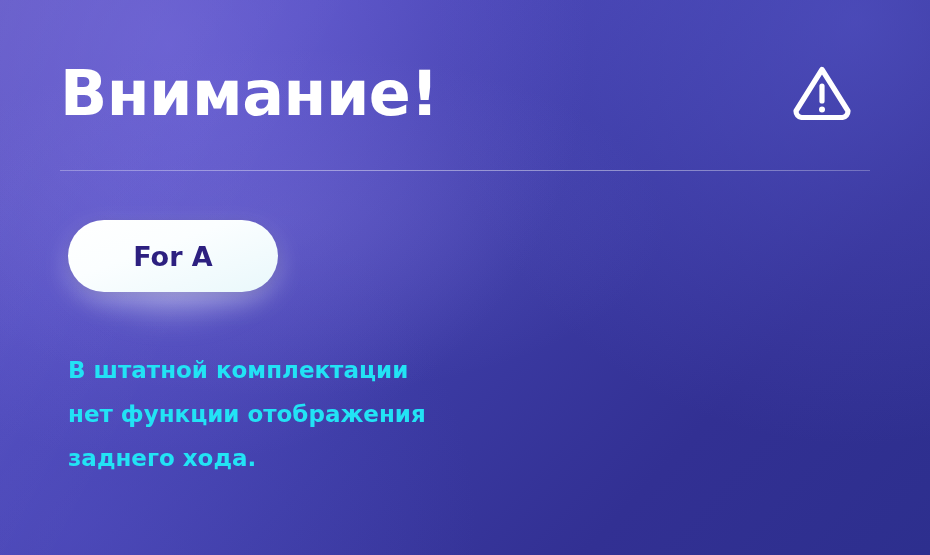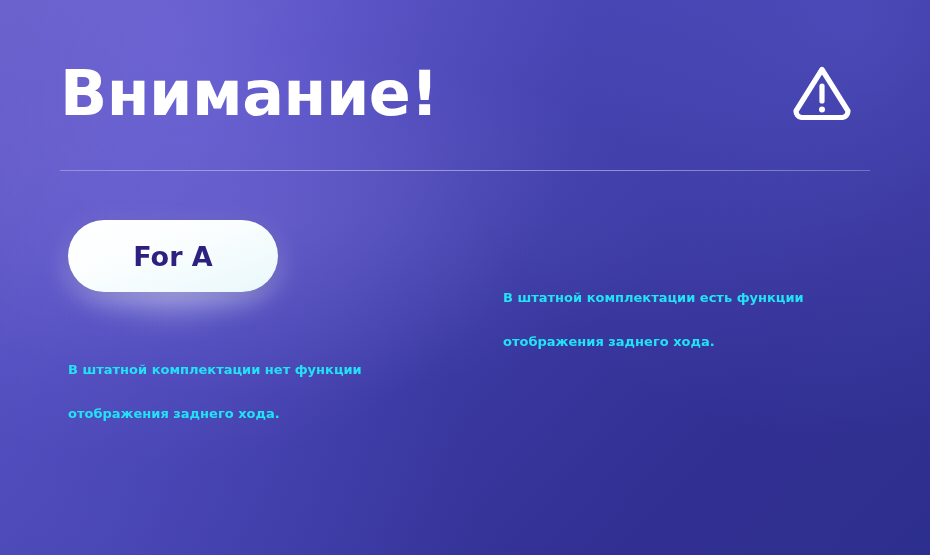--- a/index.html
+++ b/index.html
@@ -136,21 +136,21 @@
     box-shadow:
       0 10px 26px rgba(255,255,255,0.30),
       0 2px 8px rgba(20,16,70,0.18);
   }
   .pill-b { min-width: 210px; }
 
   .body-text {
     margin: 56px 0 0 0;
     color: #22e3f5;
     font-family: "DejaVu Sans", sans-serif;
-    font-size: 13px;
+    font-size: 23px;
     font-weight: 700;
     line-height: 44px;
     max-width: 390px;
   }
   .col-b .body-text { max-width: 380px; }
 </style>
 </head>
 <body>
 
 <div class="slide">
@@ -173,17 +173,16 @@
   <div class="columns">
 
     <div class="col col-a">
       <span class="pill-wrap">
         <button class="pill pill-a">For A</button>
       </span>
       <p class="body-text">В штатной комплектации нет функции отображения заднего хода.</p>
     </div>
 
     <div class="col col-b">
-      <p class="body-text">В штатной комплектации есть функции отображения заднего хода.</p>
     </div>
 
   </div>
 </div>
 
 </body></html>

